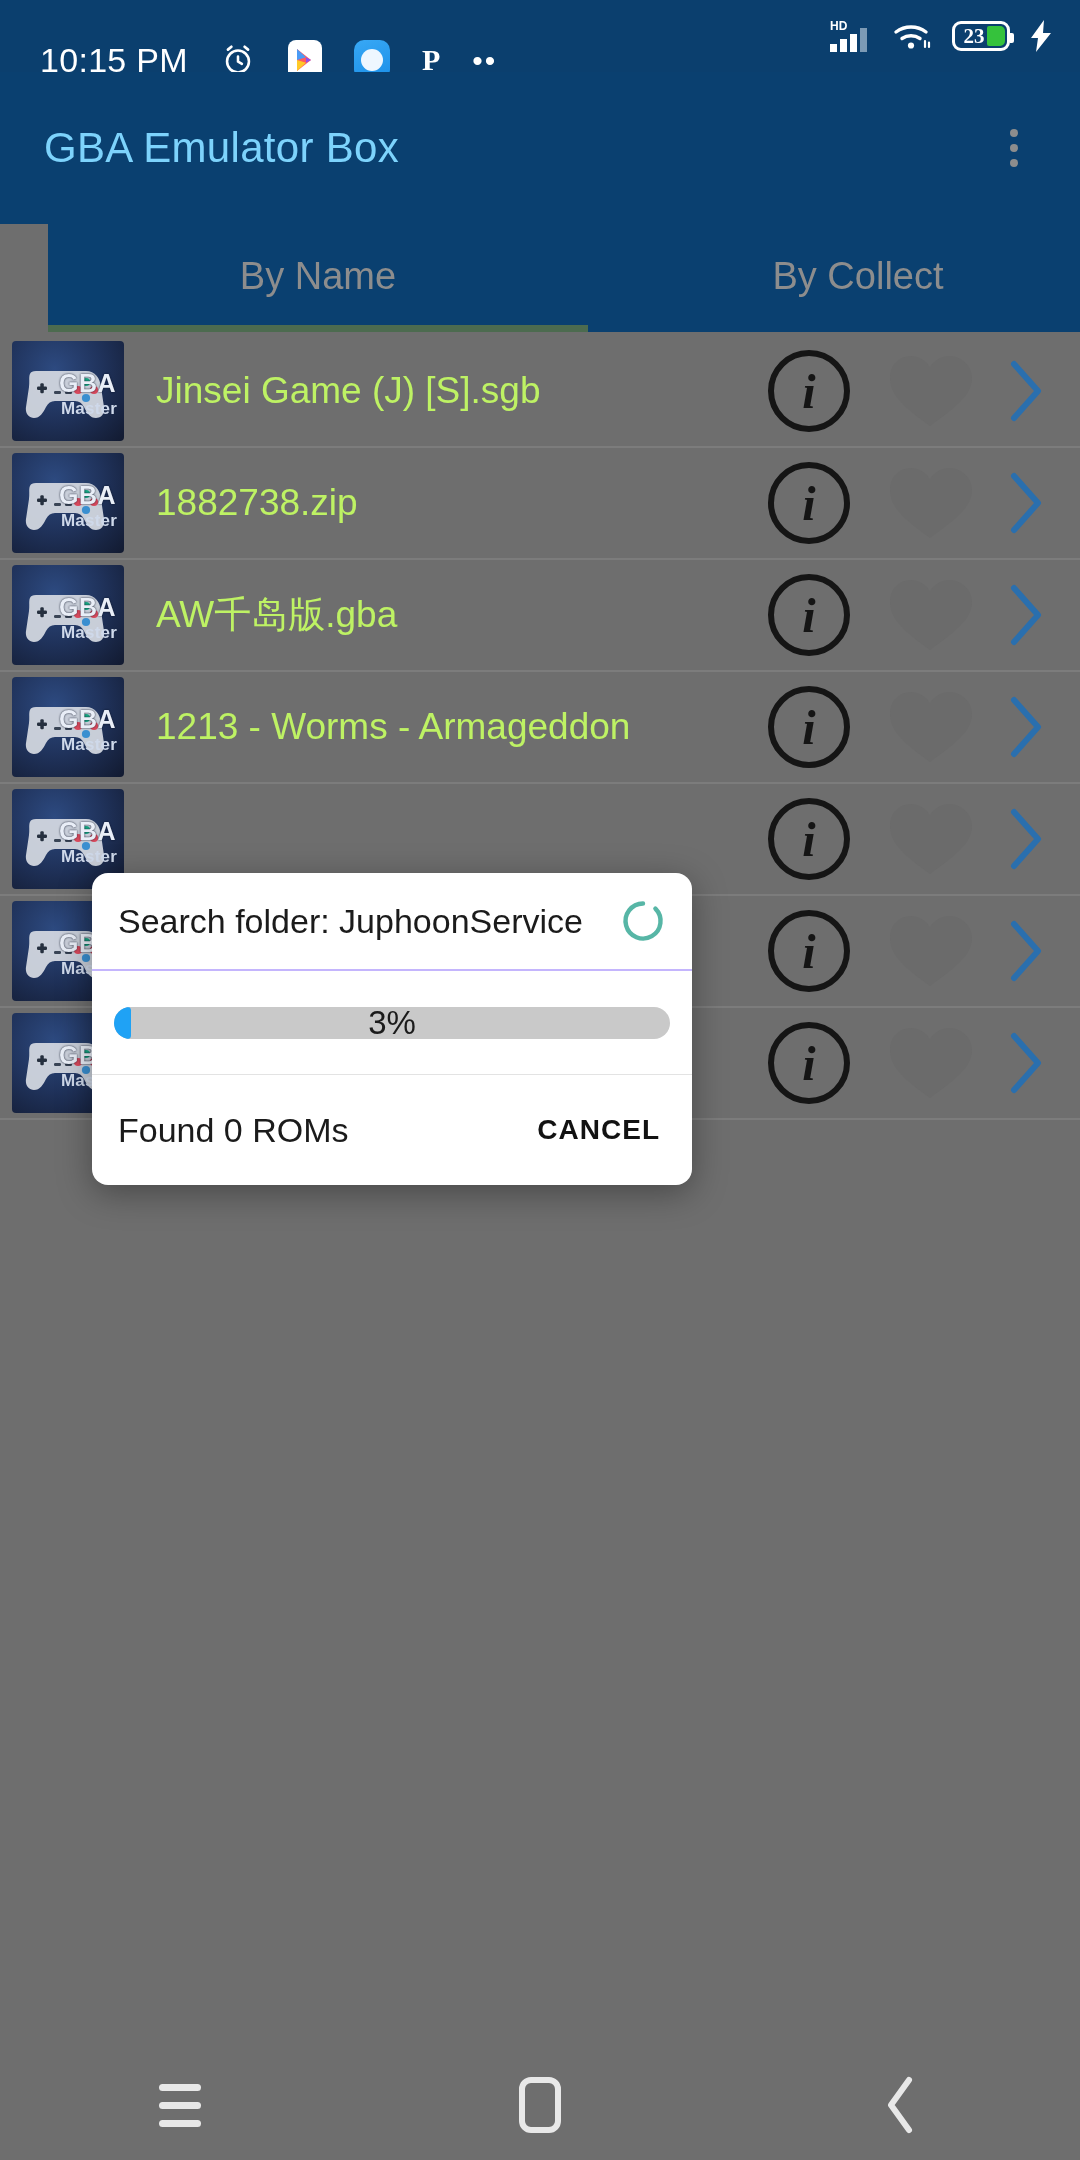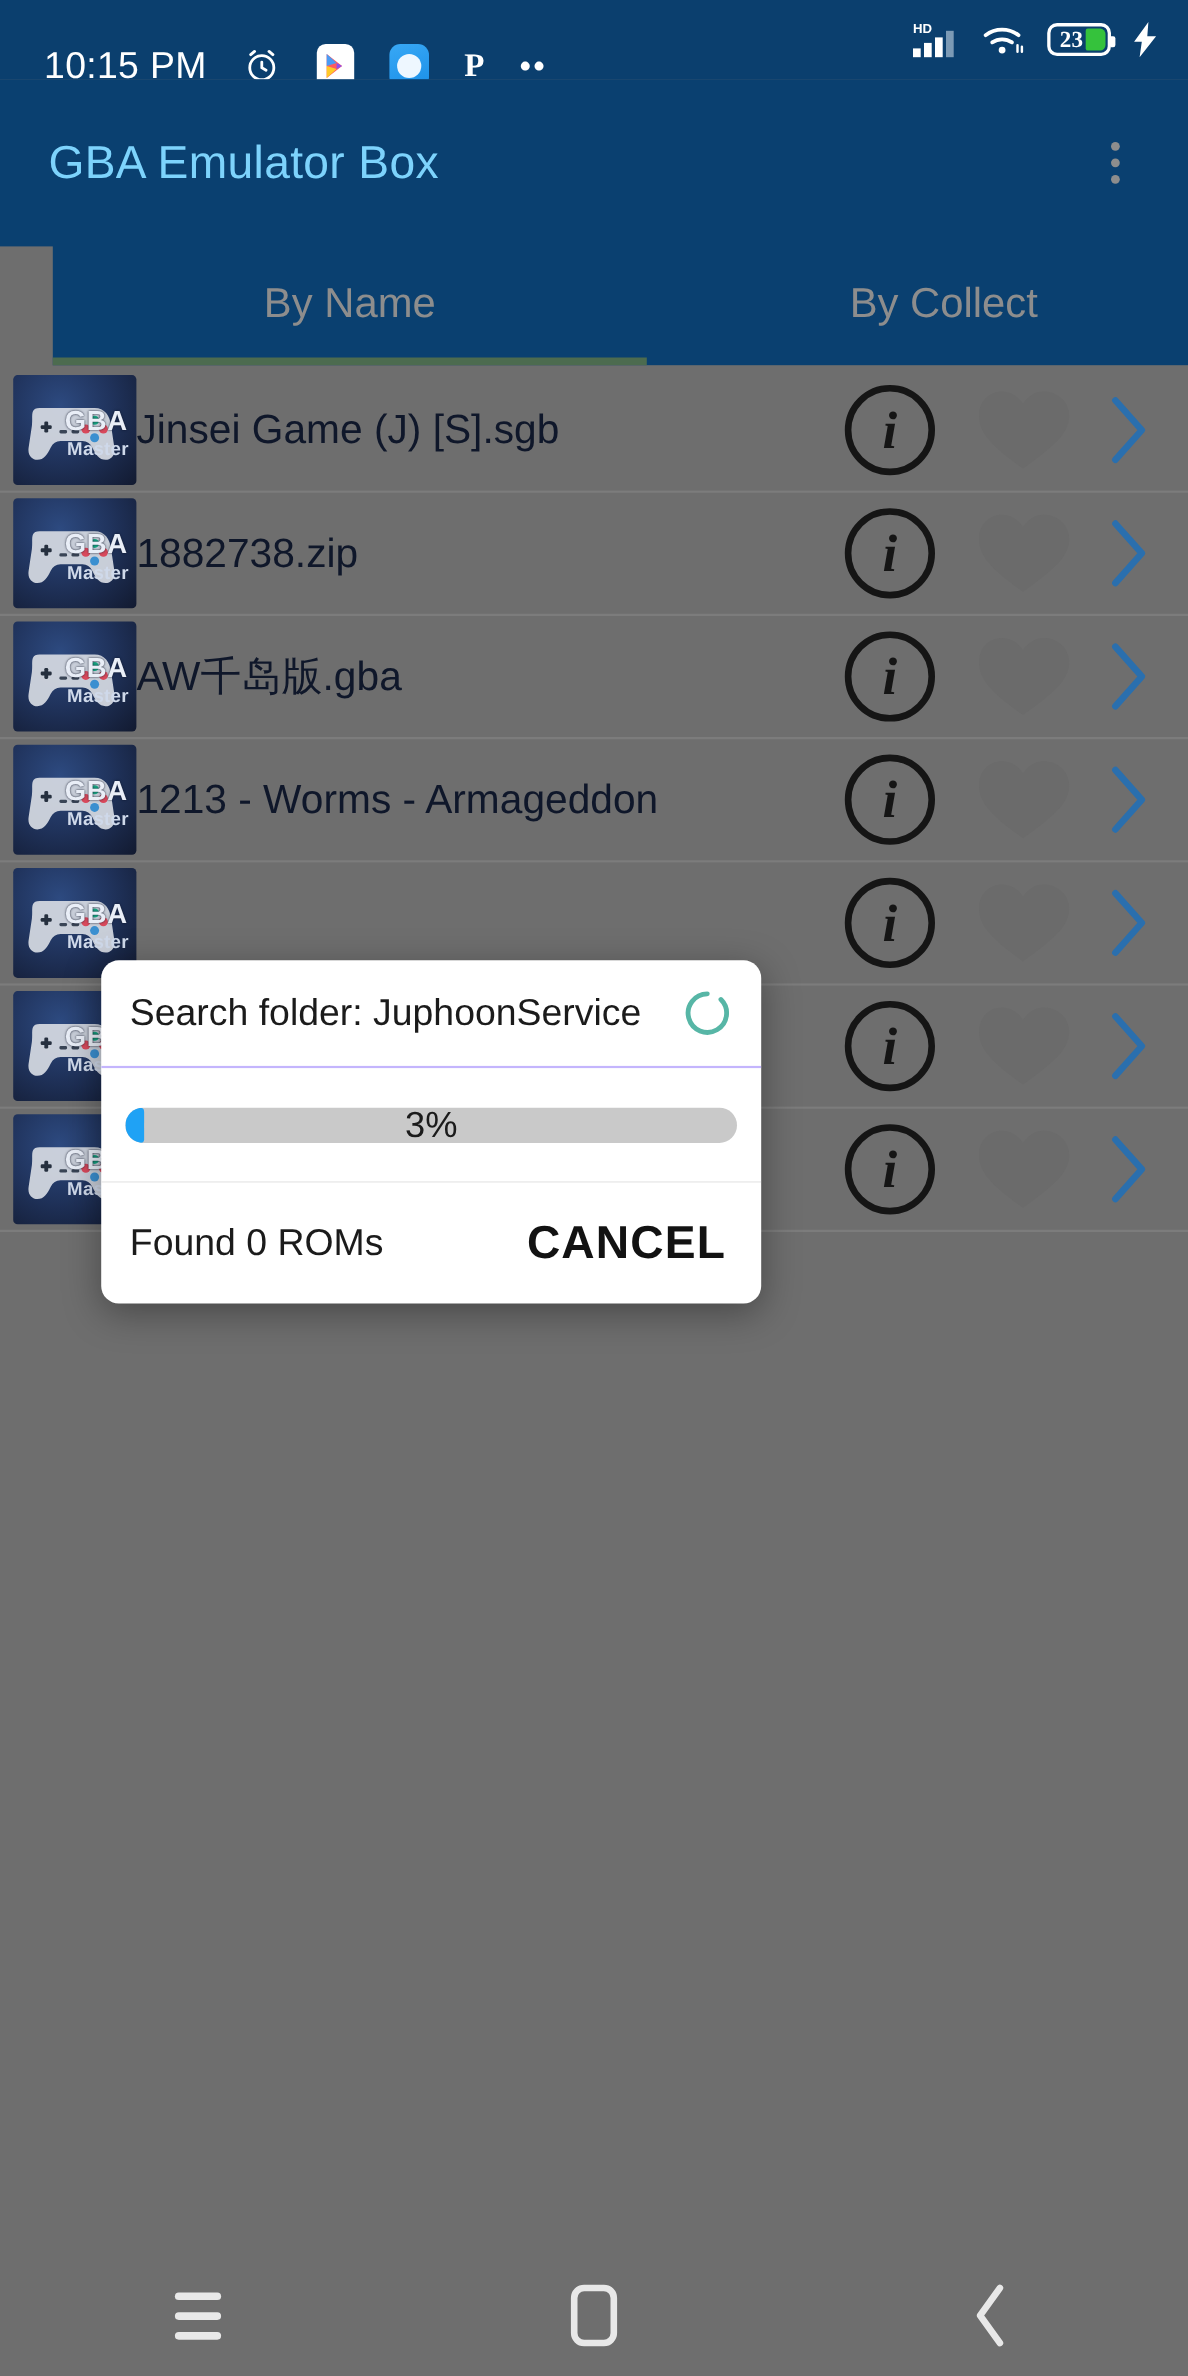--- a/index.html
+++ b/index.html
@@ -100,21 +100,21 @@
     position:absolute; right: 8px; top: 28px;
     font-size: 25px; font-weight: 700; color:#e9eef7; letter-spacing: .5px;
     font-family:"Liberation Sans", sans-serif;
     text-shadow: 0 0 2px #0b1226;
   }
   .thumb .master {
     position:absolute; right: 7px; top: 58px;
     font-size: 17px; font-weight: 700; color:#cfd9ea; letter-spacing:.2px;
   }
   .rom-name {
-    flex: 1 1 auto; font-size: 37px; color: #0f172a;
+    flex: 1 1 auto; margin-left: 32px; font-size: 37px; color: #bef264;
     white-space: nowrap; overflow: hidden;
   }
   .info-icon {
     flex: 0 0 auto; width: 82px; height: 82px; border: 6px solid #151515;
     border-radius: 50%; display:flex; align-items:center; justify-content:center;
     font-family: "Liberation Serif", serif; font-style: italic; font-weight:700;
     font-size: 48px; color:#151515; margin-right: 38px;
   }
   .heart {
     flex: 0 0 auto; width: 84px; height: 78px; position: relative; margin-right: 34px;
@@ -155,21 +155,21 @@
   }
   .pct {
     position:absolute; inset:0; display:flex; align-items:center; justify-content:center;
     font-size: 33px; color:#1b1b1b;
   }
   .dlg-foot {
     height: 110px; display:flex; align-items:center; padding: 0 26px;
   }
   .found { font-size: 34px; color:#1b1b1b; }
   .cancel {
-    margin-left:auto; font-size: 42px; font-weight: 700; color:#121212;
+    margin-left:auto; font-size: 28px; font-weight: 700; color:#121212;
     letter-spacing: 1px; padding: 8px 6px; background:none; border:none; cursor:pointer;
     font-family:"Liberation Sans", sans-serif;
   }
 
   
   .navbar {
     position:absolute; left:0; bottom:0; width:1080px; height:110px;
     display:flex; align-items:center; justify-content:space-around;
     background: transparent;
   }

